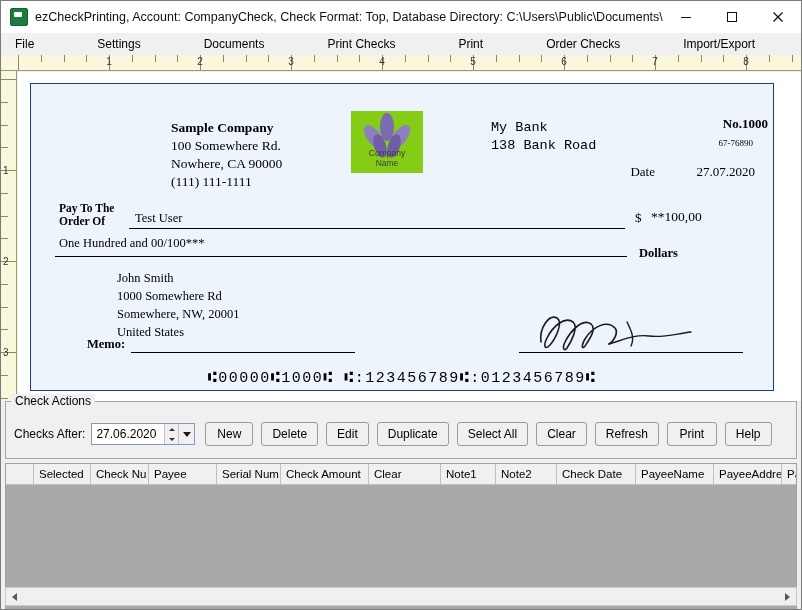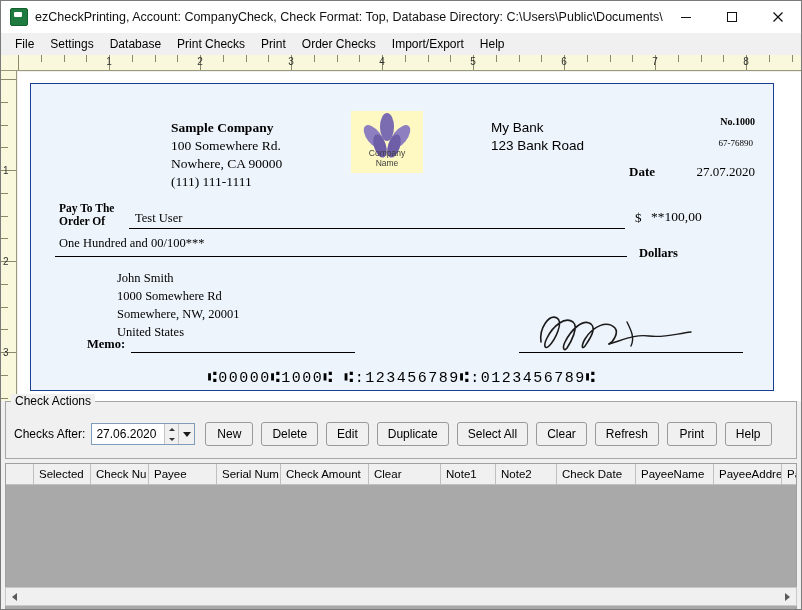--- a/index.html
+++ b/index.html
@@ -79,20 +79,21 @@
   .menubar {
     position: absolute;
     left: 0; top: 32px;
     width: 800px;
     height: 22px;
     background: #f0f0f0;
     display: flex;
     align-items: center;
     padding-left: 6px;
     box-sizing: border-box;
+    gap: 47px;
   }
   .menu-item {
     font-size: 12px;
     color: #000;
     padding: 2px 8px;
     white-space: nowrap;
   }
 
   
   .ruler-h {
@@ -173,59 +174,59 @@
     font-size: 13.5px;
     line-height: 18px;
     color: #000;
   }
   .company-name { font-weight: bold; }
 
   .logo {
     position: absolute;
     left: 320px; top: 27px;
     width: 72px; height: 62px;
-    background: #fef9c3;
+    background: #84cc16;
   }
   .logo-text {
     position: absolute;
     left: 0; right: 0;
     bottom: 5px;
     text-align: center;
     font-size: 8.5px;
     color: #3c3c3c;
     line-height: 10px;
   }
 
   .bank-block {
     position: absolute;
     left: 460px; top: 35px;
-    font-family: Liberation Sans, sans-serif;
+    font-family: Liberation Mono, monospace;
     font-size: 13.5px;
     line-height: 18px;
   }
   .check-no {
     position: absolute;
-    right: 18px; top: 32px;
-    font-family: "Liberation Serif", serif;
-    font-size: 10px;
+    right: 5px; top: 32px;
+    font-family: "Liberation Serif", serif;
+    font-size: 13px;
     font-weight: bold;
   }
   .fraction {
     position: absolute;
     right: 20px; top: 54px;
     font-family: "Liberation Serif", serif;
     font-size: 9px;
     text-align: right;
   }
   .date-label {
     position: absolute;
     right: 118px; top: 80px;
     font-family: "Liberation Serif", serif;
     font-size: 13px;
-    font-weight: bold;
+    font-weight: normal;
   }
   .date-value {
     position: absolute;
     right: 18px; top: 80px;
     font-family: "Liberation Serif", serif;
     font-size: 13px;
   }
 
   .pay-label {
     position: absolute;
@@ -519,21 +520,21 @@
             <line x1="1.5" y1="1.5" x2="10.5" y2="10.5" stroke="#111" stroke-width="1.2"></line>
             <line x1="10.5" y1="1.5" x2="1.5" y2="10.5" stroke="#111" stroke-width="1.2"></line>
           </svg>
       </div>
     </div>
   </div>
 
   <div class="menubar">
     <div class="menu-item">File</div>
     <div class="menu-item">Settings</div>
-    <div class="menu-item">Database</div>
+    <div class="menu-item">Documents</div>
     <div class="menu-item">Print Checks</div>
     <div class="menu-item">Print</div>
     <div class="menu-item">Order Checks</div>
     <div class="menu-item">Import/Export</div>
     <div class="menu-item">Help</div>
   </div>
 
   <div class="ruler-h" id="ruler-h">
       <div class="rh-tick major" style="left: 17px;"></div>
       <div class="rh-tick" style="left: 39.75px;"></div>
@@ -621,21 +622,21 @@
             <ellipse cx="43" cy="35" rx="6" ry="12" fill="#6e5ea8" transform="rotate(18 43 35)"></ellipse>
           </svg>
           <div class="logo-text">
             <div>Company</div>
             <div>Name</div>
           </div>
         </div>
 
         <div class="bank-block">
           <div>My Bank</div>
-          <div>123 Bank Road</div>
+          <div>138 Bank Road</div>
         </div>
 
         <div class="check-no">No.1000</div>
         <div class="fraction">67-76890</div>
         <div class="date-label">Date</div>
         <div class="date-value">27.07.2020</div>
 
         <div class="pay-label">
           <div>Pay To The</div>
           <div>Order Of</div>

